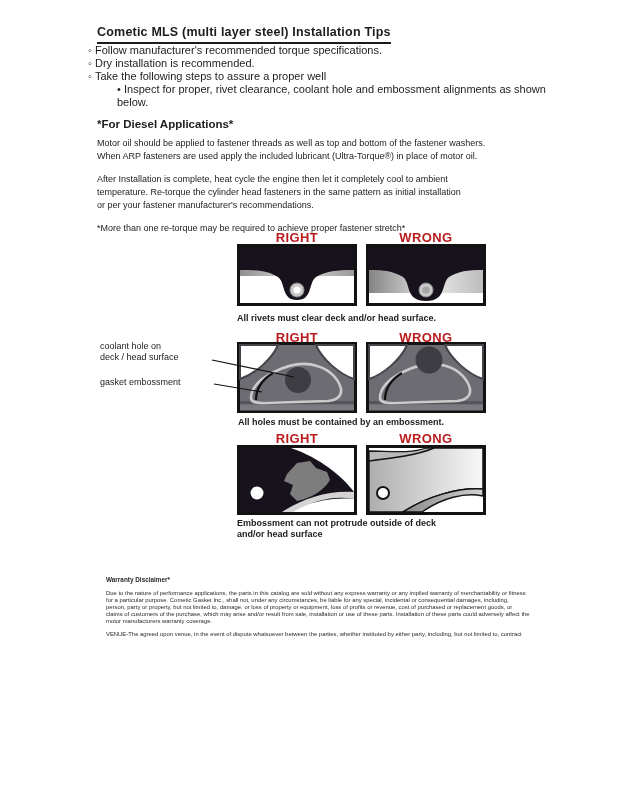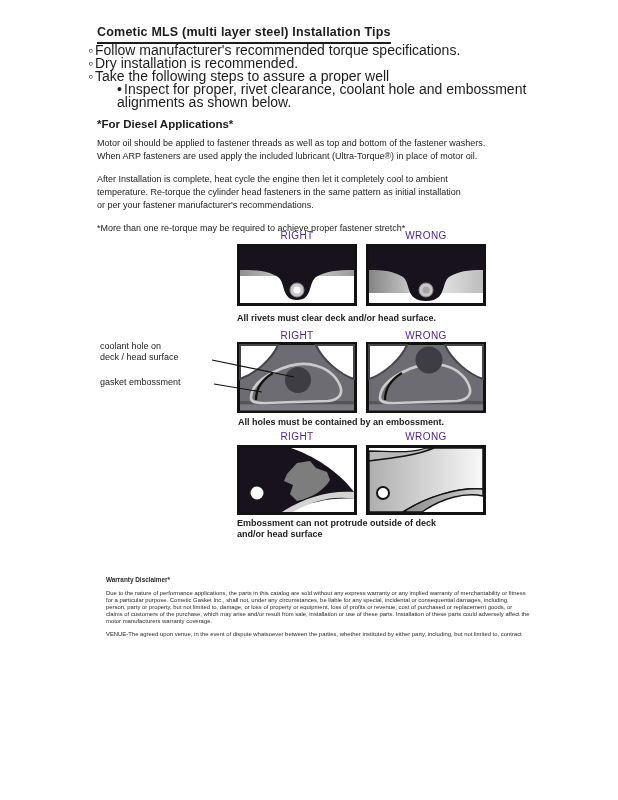--- a/index.html
+++ b/index.html
@@ -5,28 +5,28 @@
   html,body { margin:0; padding:0; background:#ffffff; }
   .page {
     position:relative; width:618px; height:637px; background:#ffffff;
     font-family:"Liberation Sans", sans-serif; color:#1c1c1c; overflow:hidden;border-radius:8px;
   }
   .title {
     position:absolute; left:97px; top:25px;
     font-size:12.5px; font-weight:bold; letter-spacing:0.2px;
     border-bottom:2px solid #1c1c1c; padding-bottom:3px;
   }
-  .tips { position:absolute; left:88px; top:44px; width:490px; font-size:14px; line-height:13px; }
+  .tips { position:absolute; left:88px; top:44px; width:490px; font-size:11px; line-height:13px; }
   .tip::before { content:"\25E6"; display:inline-block; width:7px; }
   .subtip { padding-left:29px; }
   .subtip::before { content:"\2022"; display:inline-block; width:7px; }
   .diesel { position:absolute; left:97px; top:118px; width:475px; font-size:9px; line-height:13px; }
   .diesel .heading { font-size:11.5px; font-weight:bold; margin:0 0 6px 0; }
   .diesel p { margin:0 0 10px 0; white-space:pre-line; }
-  .fig-label { position:absolute; width:120px; text-align:center; font-size:10px; font-weight:400; letter-spacing:0.4px; color:#4c1d95; }
+  .fig-label { position:absolute; width:120px; text-align:center; font-size:13px; font-weight:700; letter-spacing:0.4px; color:#b91c1c; }
   .fig-box { position:absolute; display:block; }
   .fig-caption { position:absolute; font-size:9px; line-height:11px; font-weight:bold; white-space:pre-line; }
   .ann-label { position:absolute; font-size:9px; line-height:10.5px; text-align:left; white-space:pre-line; }
   .leader-overlay { position:absolute; left:105px; top:340px; z-index:3; }
   .legal { position:absolute; left:106px; top:576px; width:424px; font-size:5.9px; line-height:7px; color:#2a2a2a; }
   .legal .heading { font-size:6.4px; font-weight:bold; margin:0 0 7px 0; }
   .legal p { margin:0 0 6px 0; white-space:pre-line; }
   .pageno { position:absolute; left:390px; top:760px; font-size:14px; letter-spacing:0.3px; color:#15803d; }
 </style>
 </head>

